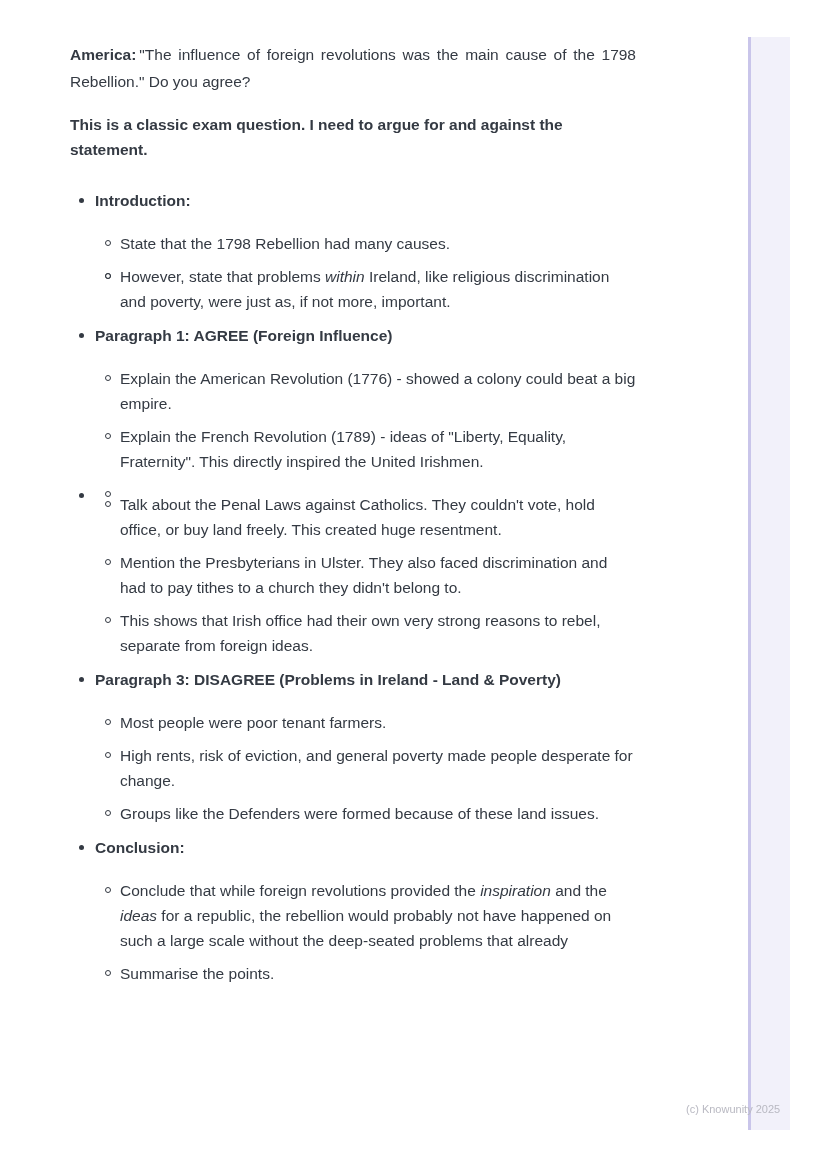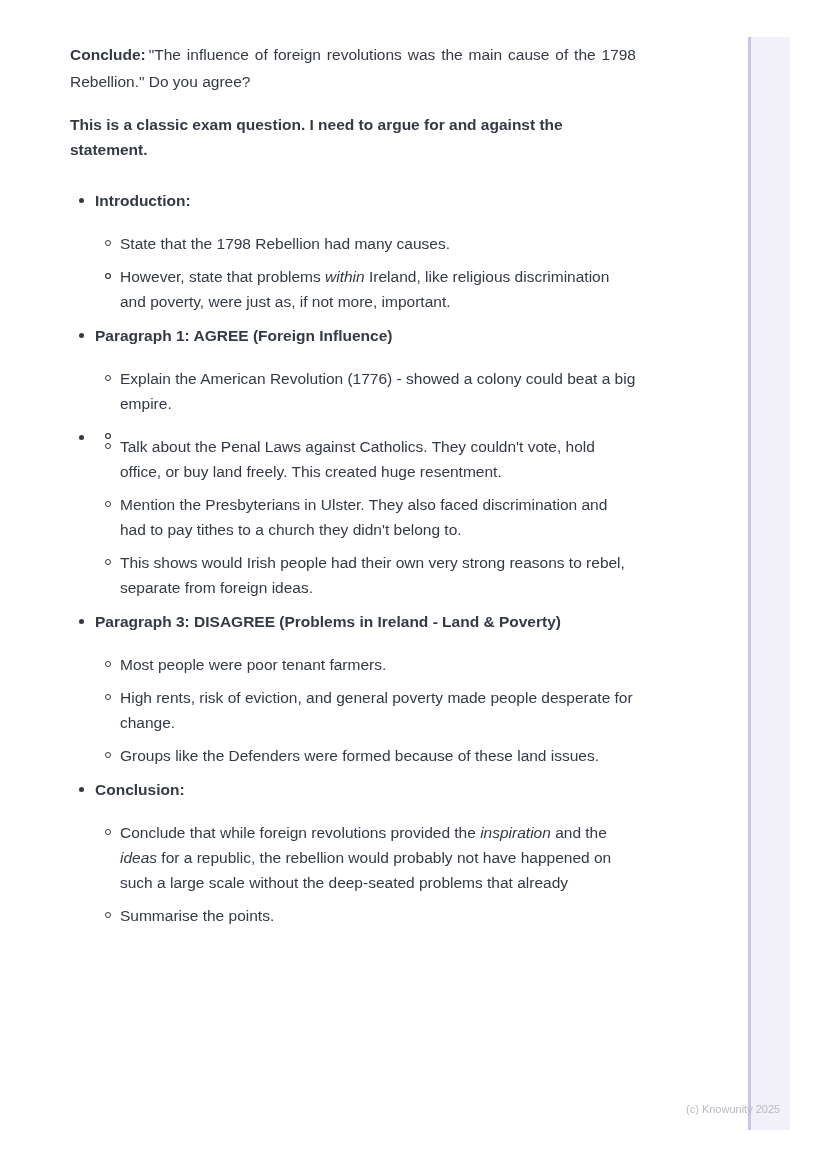--- a/index.html
+++ b/index.html
@@ -79,37 +79,37 @@
     z-index: 2;
     white-space: nowrap;
   }
 </style>
 </head>
 <body>
 
 <div class="page" style="background: rgb(255, 255, 255);">
 
   <div class="content" style="color: rgb(52, 58, 67);">
-    <p class="question"><strong>Conclude:</strong><span>"The influence of foreign revolutions was the main cause of the 1798 Rebellion." Do you agree?</span></p>
+    <p class="question"><strong>America:</strong><span>"The influence of foreign revolutions was the main cause of the 1798 Rebellion." Do you agree?</span></p>
 
     <p class="intro">This is a classic exam question. I need to argue for and against the statement.</p>
 
     <div class="outline">
         <div class="l1"><span class="b1"></span><span class="h">Introduction:</span></div>
         <div class="l2"><span class="b2"></span><span><span>State that the 1798 Rebellion had many causes.</span></span></div>
         <div class="l2"><span class="b2"></span></div>
         <div class="l2"><span class="b2"></span><span><span>However, state that problems </span><em>within</em><span> Ireland, like religious discrimination and poverty, were just as, if not more, important.</span></span></div>
         <div class="l1"><span class="b1"></span><span class="h">Paragraph 1: AGREE (Foreign Influence)</span></div>
         <div class="l2"><span class="b2"></span><span><span>Explain the American Revolution (1776) - showed a colony could beat a big empire.</span></span></div>
-        <div class="l2"><span class="b2"></span></div>
+        <div class="l2"><span class="b2"></span><span><span>Explain the French Revolution (1789) - ideas of "Liberty, Equality, Fraternity". This directly inspired the United Irishmen.</span></span></div>
         <div class="l2"><span class="b2"></span></div>
         <div class="l1"><span class="b1"></span></div>
         <div class="l2"><span class="b2"></span><span><span>Talk about the Penal Laws against Catholics. They couldn't vote, hold office, or buy land freely. This created huge resentment.</span></span></div>
         <div class="l2"><span class="b2"></span><span><span>Mention the Presbyterians in Ulster. They also faced discrimination and had to pay tithes to a church they didn't belong to.</span></span></div>
-        <div class="l2"><span class="b2"></span><span><span>This shows would Irish people had their own very strong reasons to rebel, separate from foreign ideas.</span></span></div>
+        <div class="l2"><span class="b2"></span><span><span>This shows that Irish office had their own very strong reasons to rebel, separate from foreign ideas.</span></span></div>
         <div class="l1"><span class="b1"></span><span class="h">Paragraph 3: DISAGREE (Problems in Ireland - Land &amp; Poverty)</span></div>
         <div class="l2"><span class="b2"></span><span><span>Most people were poor tenant farmers.</span></span></div>
         <div class="l2"><span class="b2"></span><span><span>High rents, risk of eviction, and general poverty made people desperate for change.</span></span></div>
         <div class="l2"><span class="b2"></span><span><span>Groups like the Defenders were formed because of these land issues.</span></span></div>
         <div class="l1"><span class="b1"></span><span class="h">Conclusion:</span></div>
         <div class="l2"><span class="b2"></span><span><span>Conclude that while foreign revolutions provided the </span><em>inspiration</em><span> and the </span><em>ideas</em><span> for a republic, the rebellion would probably not have happened on such a large scale without the deep-seated problems that already</span></span></div>
         <div class="l2"><span class="b2"></span><span><span>Summarise the points.</span></span></div>
       </div>
   </div>
 

